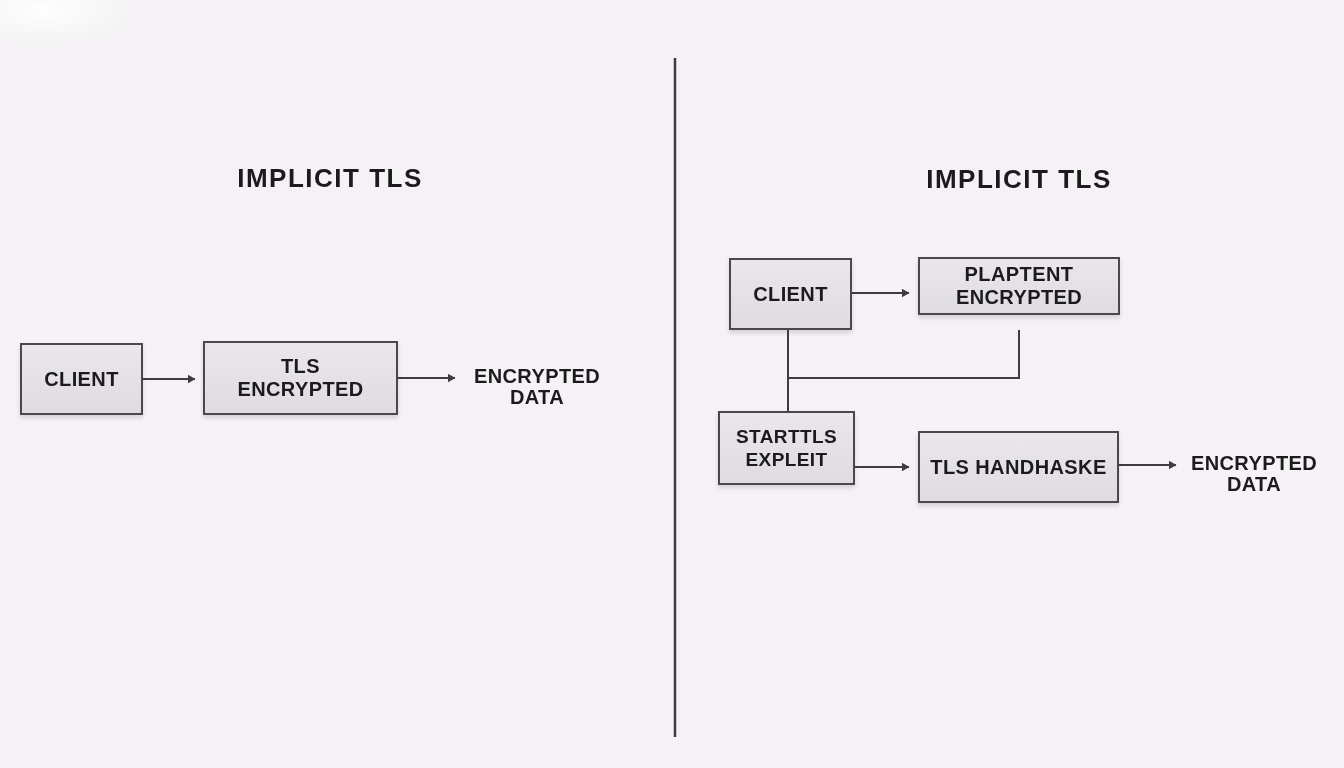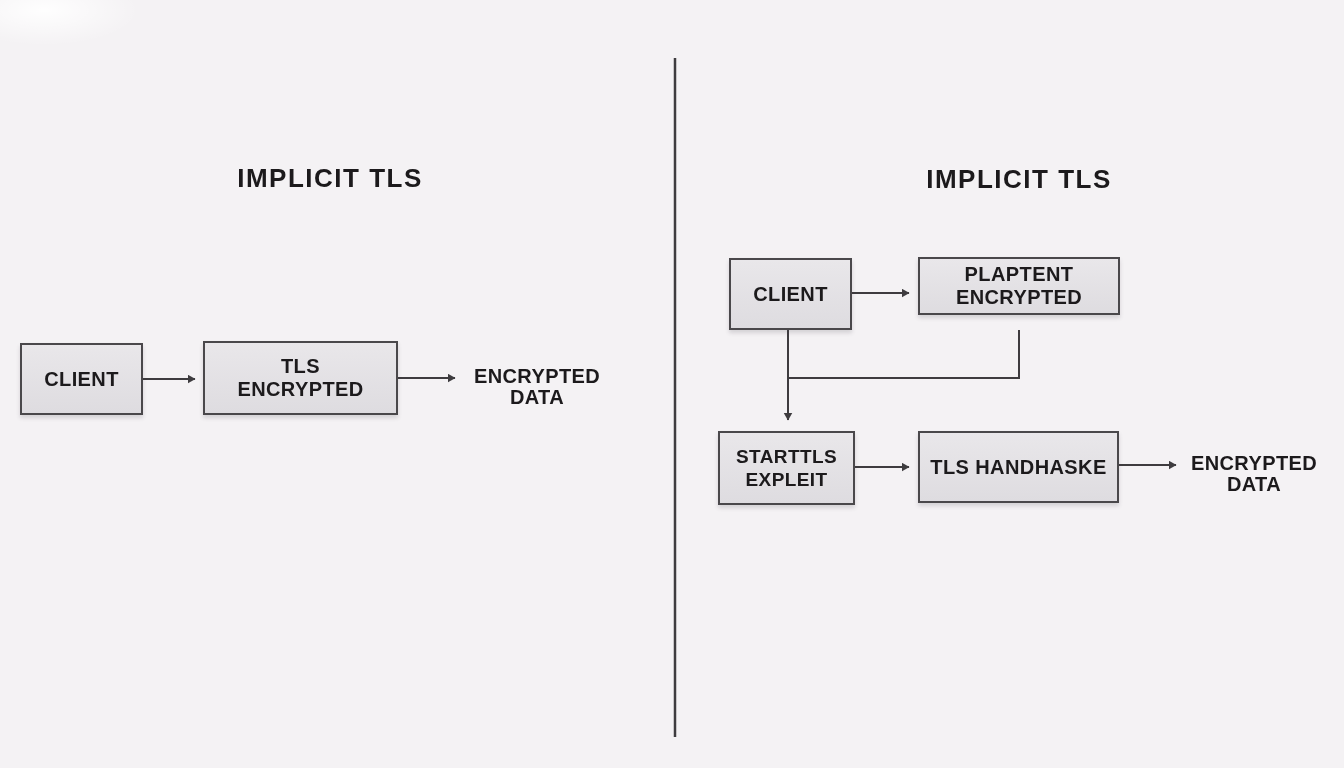--- a/index.html
+++ b/index.html
@@ -131,21 +131,21 @@
 
   <div class="node" style="left:729px; top:258px; width:123px; height:72px;">
     <span class="line">CLIENT</span>
   </div>
 
   <div class="node" style="left:918px; top:257px; width:202px; height:58px;">
     <span class="line">PLAPTENT</span>
     <span class="line">ENCRYPTED</span>
   </div>
 
-  <div class="node" style="left:718px; top:431px; width:137px; height:74px; font-size:19px;">
+  <div class="node" style="left:718px; top:411px; width:137px; height:74px; font-size:19px;">
     <span class="line">STARTTLS</span>
     <span class="line">EXPLEIT</span>
   </div>
 
   <div class="node" style="left:918px; top:431px; width:201px; height:72px;">
     <span class="line">TLS HANDHASKE</span>
   </div>
 
   <div class="result-text" style="left:1254px; top:453px;">
     <span style="display:block;">ENCRYPTED</span>

